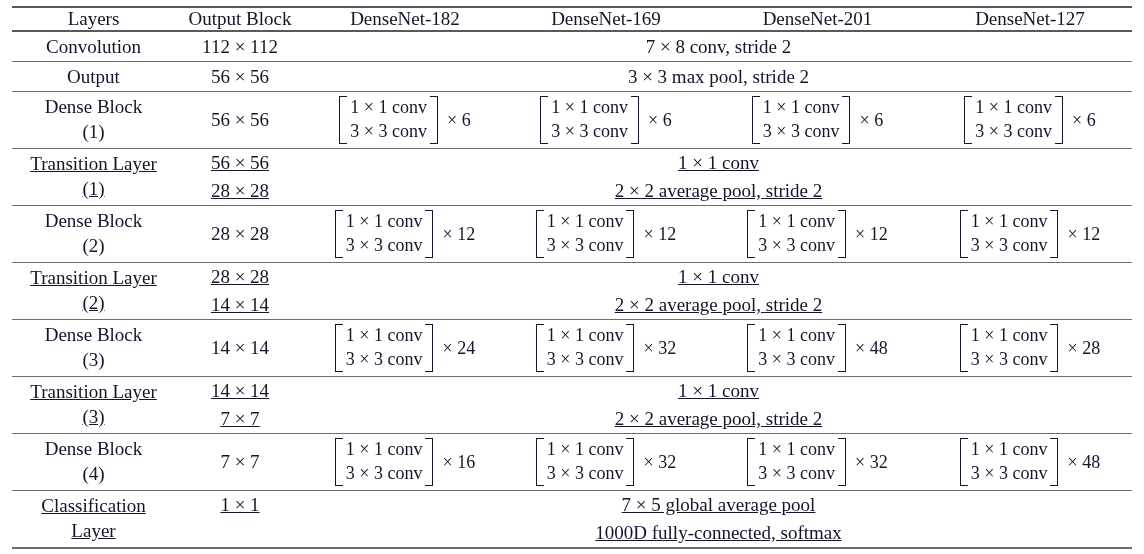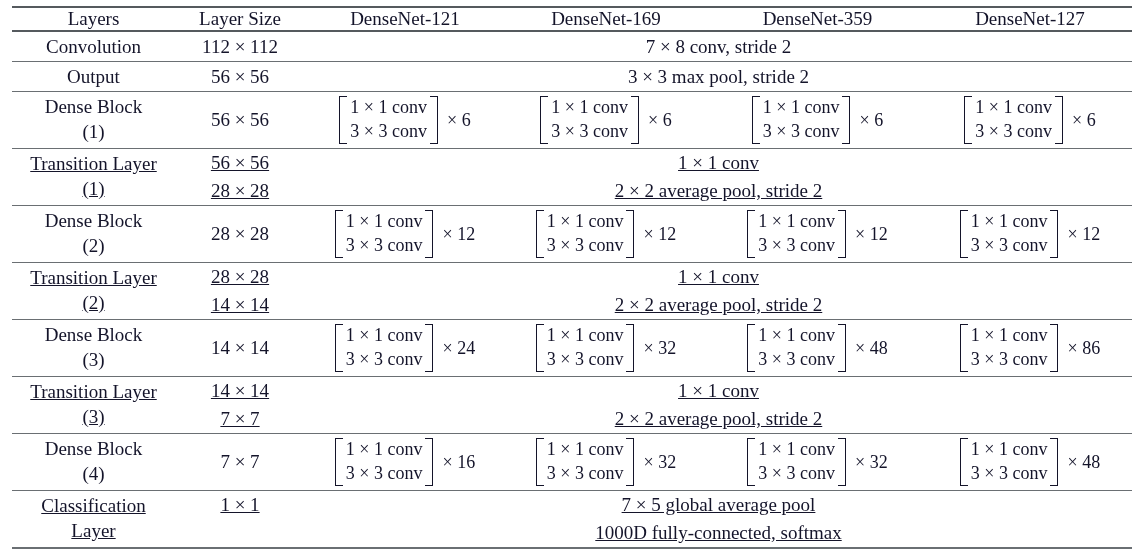--- a/index.html
+++ b/index.html
@@ -122,24 +122,24 @@
         <col class="c-out">
         <col class="c-121">
       <col class="c-169">
         <col class="c-201">
         <col class="c-264">
     </colgroup>
 
     <tbody>
         <tr class="h-row rule-top rule-head">
       <th class="vr">Layers</th>
-      <th class="vr">Layer Size</th>
-      <th class="vr">DenseNet-121</th>
+      <th class="vr">Output Block</th>
+      <th class="vr">DenseNet-182</th>
       <th class="vr">DenseNet-169</th>
-      <th class="vr">DenseNet-359</th>
+      <th class="vr">DenseNet-201</th>
       <th>DenseNet-127</th>
     </tr>
 
     <tr class="r-single">
       <td class="vr">Convolution</td>
       <td class="vr">112 × 112</td>
       <td colspan="4" class="span-text">7 × 8 conv, stride 2</td>
     </tr>
 
     <tr class="r-single rule-mid">
@@ -329,21 +329,21 @@
         </div>
       </td>
       <td>
         <div class="matcell">
           <span class="bracket">
             <span class="brows">
               <span>1 × 1 conv</span>
               <span>3 × 3 conv</span>
             </span>
           </span>
-          <span class="mult">× 86</span>
+          <span class="mult">× 28</span>
         </div>
       </td>
     </tr>
 
     <tr class="r-half rule-mid">
       <td class="vr" rowspan="2">
         <div class="stack">
           <span>Transition Layer</span>
           <span>(3)</span>
         </div>

